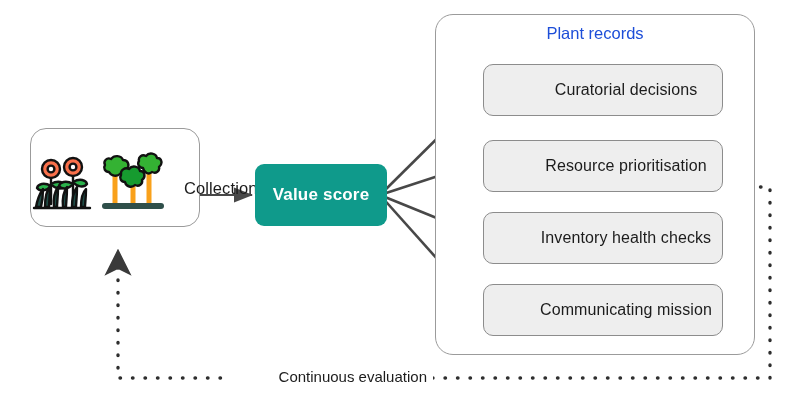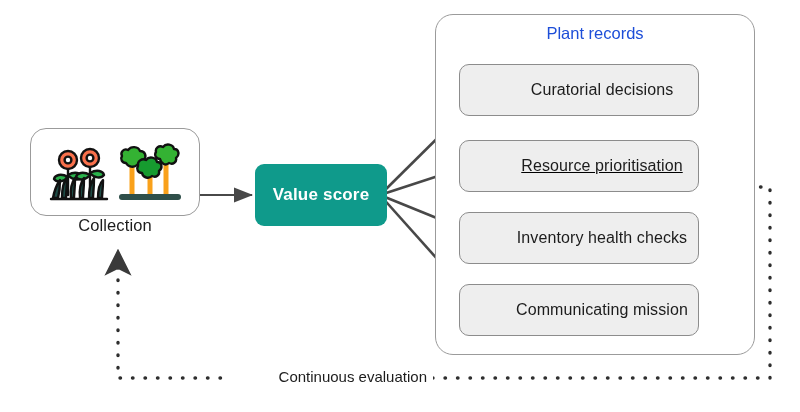--- a/index.html
+++ b/index.html
@@ -27,29 +27,30 @@
   .node {
     position: absolute;
     box-sizing: border-box;
   }
 
   
   #collection-card {
     left: 30px;
     top: 128px;
     width: 170px;
-    height: 88px;
+    height: 99px;
     background: #ffffff;
     border: 1.4px solid #9b9b9b;
     border-radius: 16px;
     display: flex;
-    flex-direction: column;
+    flex-direction: row;
     align-items: center;
     justify-content: flex-start;
     padding-top: 14px;
+    gap: 19px;
   }
   #collection-icons {
     display: flex;
     flex-direction: row;
     align-items: flex-end;
     gap: 8px;
     height: 66px;
   }
   #collection-label {
     font-size: 16.5px;
@@ -90,38 +91,38 @@
   #plant-records-title {
     position: absolute;
     left: 435px;
     top: 24px;
     width: 320px;
     text-align: center;
     font-size: 16.5px;
     color: #1d4ed8;
   }
   .record-box {
-    left: 459px;
+    left: 483px;
     width: 240px;
     height: 52px;
     background: #eeeeee;
     border: 1.2px solid #8c8c8c;
     border-radius: 10px;
     display: flex;
     align-items: center;
     justify-content: center;
     padding-left: 46px;
   }
   .record-label {
     font-size: 16px;
     color: #1c1c1c;
     letter-spacing: 0.1px;
   }
   #record-box-0 { top: 64px; }
-  #record-box-1 { top: 140px; text-decoration: underline; }
+  #record-box-1 { top: 140px; }
   #record-box-2 { top: 212px; }
   #record-box-3 { top: 284px; text-align: right; }
 
   
   #continuous-evaluation-label {
     position: absolute;
     left: 225px;
     top: 368px;
     width: 196px;
     text-align: right;

